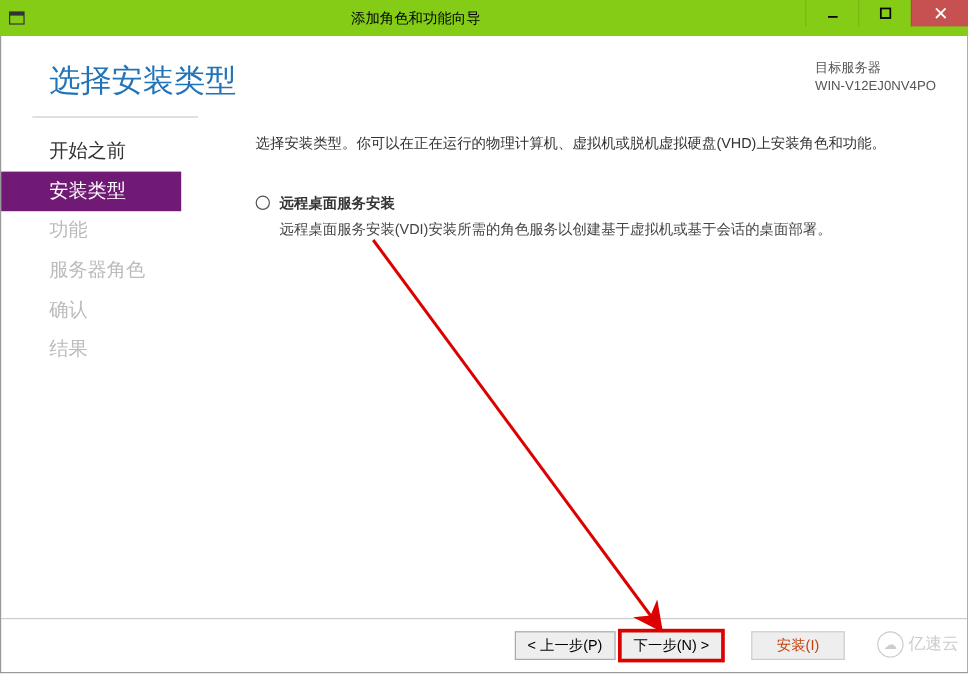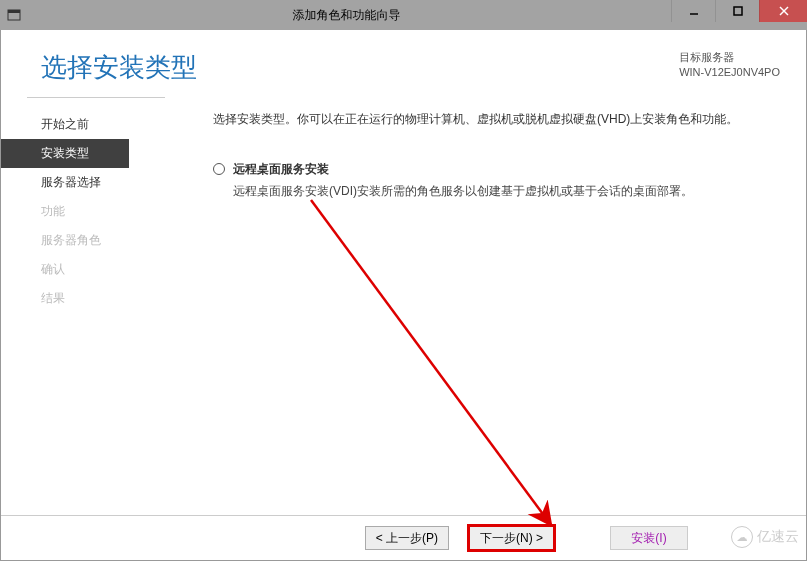--- a/index.html
+++ b/index.html
@@ -1,44 +1,44 @@
 <!DOCTYPE html>
 <html><head>
 <meta charset="utf-8">
 <style>
   * { box-sizing: border-box; margin: 0; padding: 0; }
   body { font-family: "Microsoft YaHei", "Segoe UI", sans-serif; background: #fff; width: 807px; height: 562px; overflow: hidden; position: relative; }
-  .titlebar { height: 30px; background: #a3a3a3; display: flex; align-items: center; padding-left: 6px; position: relative; }
+  .titlebar { height: 30px; background: #84cc16; display: flex; align-items: center; padding-left: 6px; position: relative; }
   .titlebar-icon { width: 16px; height: 16px; display: inline-flex; align-items: center; justify-content: center; }
   .titlebar-title { flex: 1; text-align: center; color: #000; font-size: 12px; }
   .titlebar-buttons { display: flex; height: 100%; }
   .titlebar-btn { width: 44px; height: 22px; display: flex; align-items: center; justify-content: center; font-size: 12px; border-left: 1px solid rgba(0,0,0,0.1); }
   .titlebar-btn.close { background: #c75050; color: #fff; width: 48px; }
   .window-body { border: 1px solid #999; border-top: none; height: 531px; background: #fff; position: relative; display: flex; flex-direction: column; }
   .header-row { display: flex; padding: 20px 26px 12px 40px; justify-content: space-between; align-items: flex-start; }
   .page-title { font-size: 26px; color: #2273b7; font-weight: 300; }
   .target-server { text-align: left; font-size: 11px; color: #555; line-height: 1.4; }
   .underline { border-bottom: 1px solid #ccc; margin: 0 26px 0 26px; width: 138px; }
   .content-row { flex: 1; display: flex; padding: 6px 0 0 0; }
   .sidebar { width: 200px; padding: 6px 0 0 40px; }
-  .sidebar-item { font-size: 12px; color: #bbb; padding: 6px 0; cursor: default; }
+  .sidebar-item { font-size: 16px; color: #bbb; padding: 6px 0; cursor: default; }
   .sidebar-item.done { color: #333; }
-  .sidebar-item.active { color: #fff; background: #404040; margin-left: -40px; padding-left: 40px; width: 128px; }
+  .sidebar-item.active { color: #fff; background: #701a75; margin-left: -40px; padding-left: 40px; width: 150px; }
   .main-panel { flex: 1; padding: 6px 28px 0 12px; font-size: 12px; color: #333; }
   .intro { margin-bottom: 32px; line-height: 1.6; }
   .option-group { margin-bottom: 14px; }
   .option-row { display: flex; align-items: flex-start; gap: 8px; }
   .radio { width: 12px; height: 12px; border: 1px solid #555; border-radius: 50%; display: inline-flex; align-items: center; justify-content: center; margin-top: 2px; flex-shrink: 0; }
   .radio.checked::after { content: ""; width: 6px; height: 6px; background: #333; border-radius: 50%; }
   .option-title { font-weight: bold; }
   .option-desc { margin-left: 20px; margin-top: 4px; color: #444; line-height: 1.6; }
-  .footer { border-top: 1px solid #ccc; padding: 10px 20px; display: flex; justify-content: flex-end; gap: 20px; }
+  .footer { border-top: 1px solid #ccc; padding: 10px 20px; display: flex; justify-content: flex-end; gap: 4px; }
   .btn { min-width: 78px; height: 24px; font-size: 12px; background: #eee; border: 1px solid #aaa; display: inline-flex; align-items: center; justify-content: center; padding: 0 10px; cursor: pointer; }
   .btn.highlight { outline: 3px solid #d00; outline-offset: -1px; }
-  .btn.disabled { color: #a21caf; border-color: #ccc; cursor: default; }
+  .btn.disabled { color: #c2410c; border-color: #ccc; cursor: default; }
   .arrow-svg { position: absolute; left: 300px; top: 160px; pointer-events: none; }
   .watermark { position: absolute; right: 8px; bottom: 14px; color: #ccc; font-size: 14px; display: flex; align-items: center; gap: 4px; pointer-events: none; }
   .watermark-circle { width: 22px; height: 22px; border: 1px solid #ccc; border-radius: 50%; display: flex; align-items: center; justify-content: center; font-size: 11px; }
 </style>
 </head>
 <body>
 
 <div class="titlebar">
   <span class="titlebar-icon">
     <svg width="14" height="14" viewBox="0 0 14 14">
@@ -76,21 +76,20 @@
       <div>目标服务器</div>
       <div>WIN-V12EJ0NV4PO</div>
     </div>
   </div>
   <div class="underline"></div>
 
   <div class="content-row">
     <div class="sidebar">
       <div class="sidebar-item done">开始之前</div>
       <div class="sidebar-item active">安装类型</div>
-      <div class="sidebar-item done">服务器选择</div>
       <div class="sidebar-item">功能</div>
       <div class="sidebar-item">服务器角色</div>
       <div class="sidebar-item">确认</div>
       <div class="sidebar-item">结果</div>
     </div>
 
     <div class="main-panel">
       <div class="intro">选择安装类型。你可以在正在运行的物理计算机、虚拟机或脱机虚拟硬盘(VHD)上安装角色和功能。</div>
 
 

